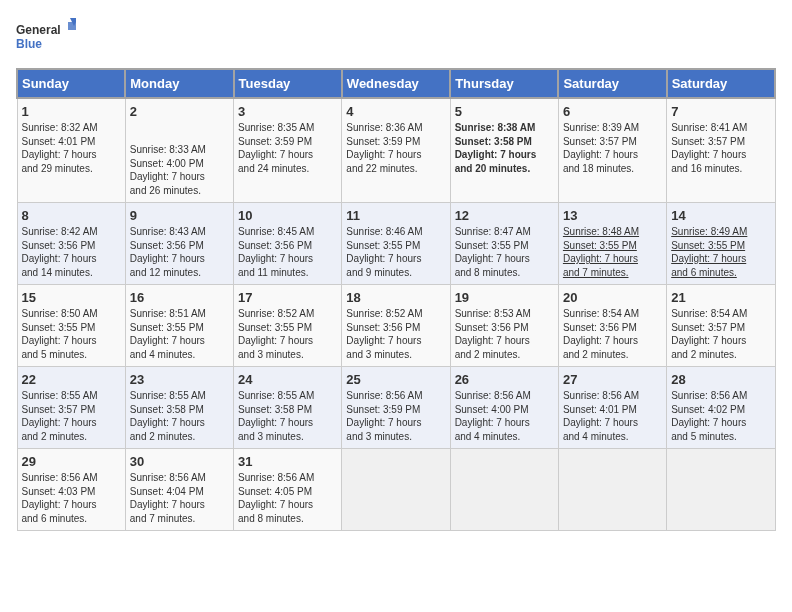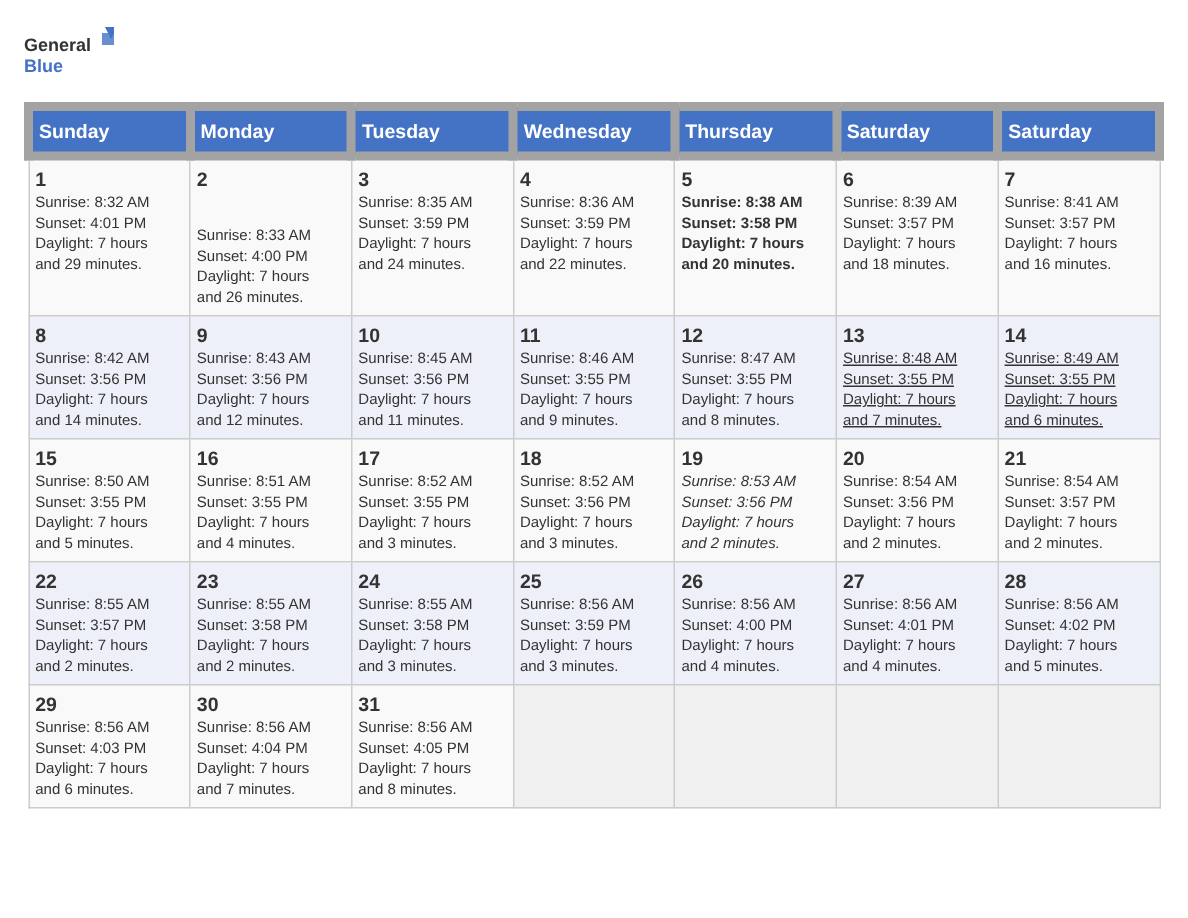--- a/index.html
+++ b/index.html
@@ -39,21 +39,21 @@
       border-collapse: collapse;
       font-size: 11px;
     }
     thead tr th {
       background: #4472c4;
       color: #fff;
       padding: 6px 4px;
       text-align: left;
       font-size: 13px;
       font-weight: bold;
-      border: 6px solid #a3a3a3;
+      border: 2px solid #a3a3a3;
     }
     tbody tr td {
       border: 1px solid #ccc;
       vertical-align: top;
       padding: 5px 4px;
       height: 80px;
       width: 14.28%;
       color: #333;
     }
     tbody tr:nth-child(odd) td {
@@ -234,21 +234,21 @@
         </td>
         <td>
           <span class="day-number">18</span>
           <div class="day-info" style="white-space: pre-line;">Sunrise: 8:52 AM
 Sunset: 3:56 PM
 Daylight: 7 hours
 and 3 minutes.</div>
         </td>
         <td>
           <span class="day-number">19</span>
-          <div class="day-info" style="white-space: pre-line; font-style: italic;">Sunrise: 8:53 AM
+          <div class="day-info" style="white-space: pre-line;">Sunrise: 8:53 AM
 Sunset: 3:56 PM
 Daylight: 7 hours
 and 2 minutes.</div>
         </td>
         <td>
           <span class="day-number">20</span>
           <div class="day-info" style="white-space: pre-line;">Sunrise: 8:54 AM
 Sunset: 3:56 PM
 Daylight: 7 hours
 and 2 minutes.</div>

